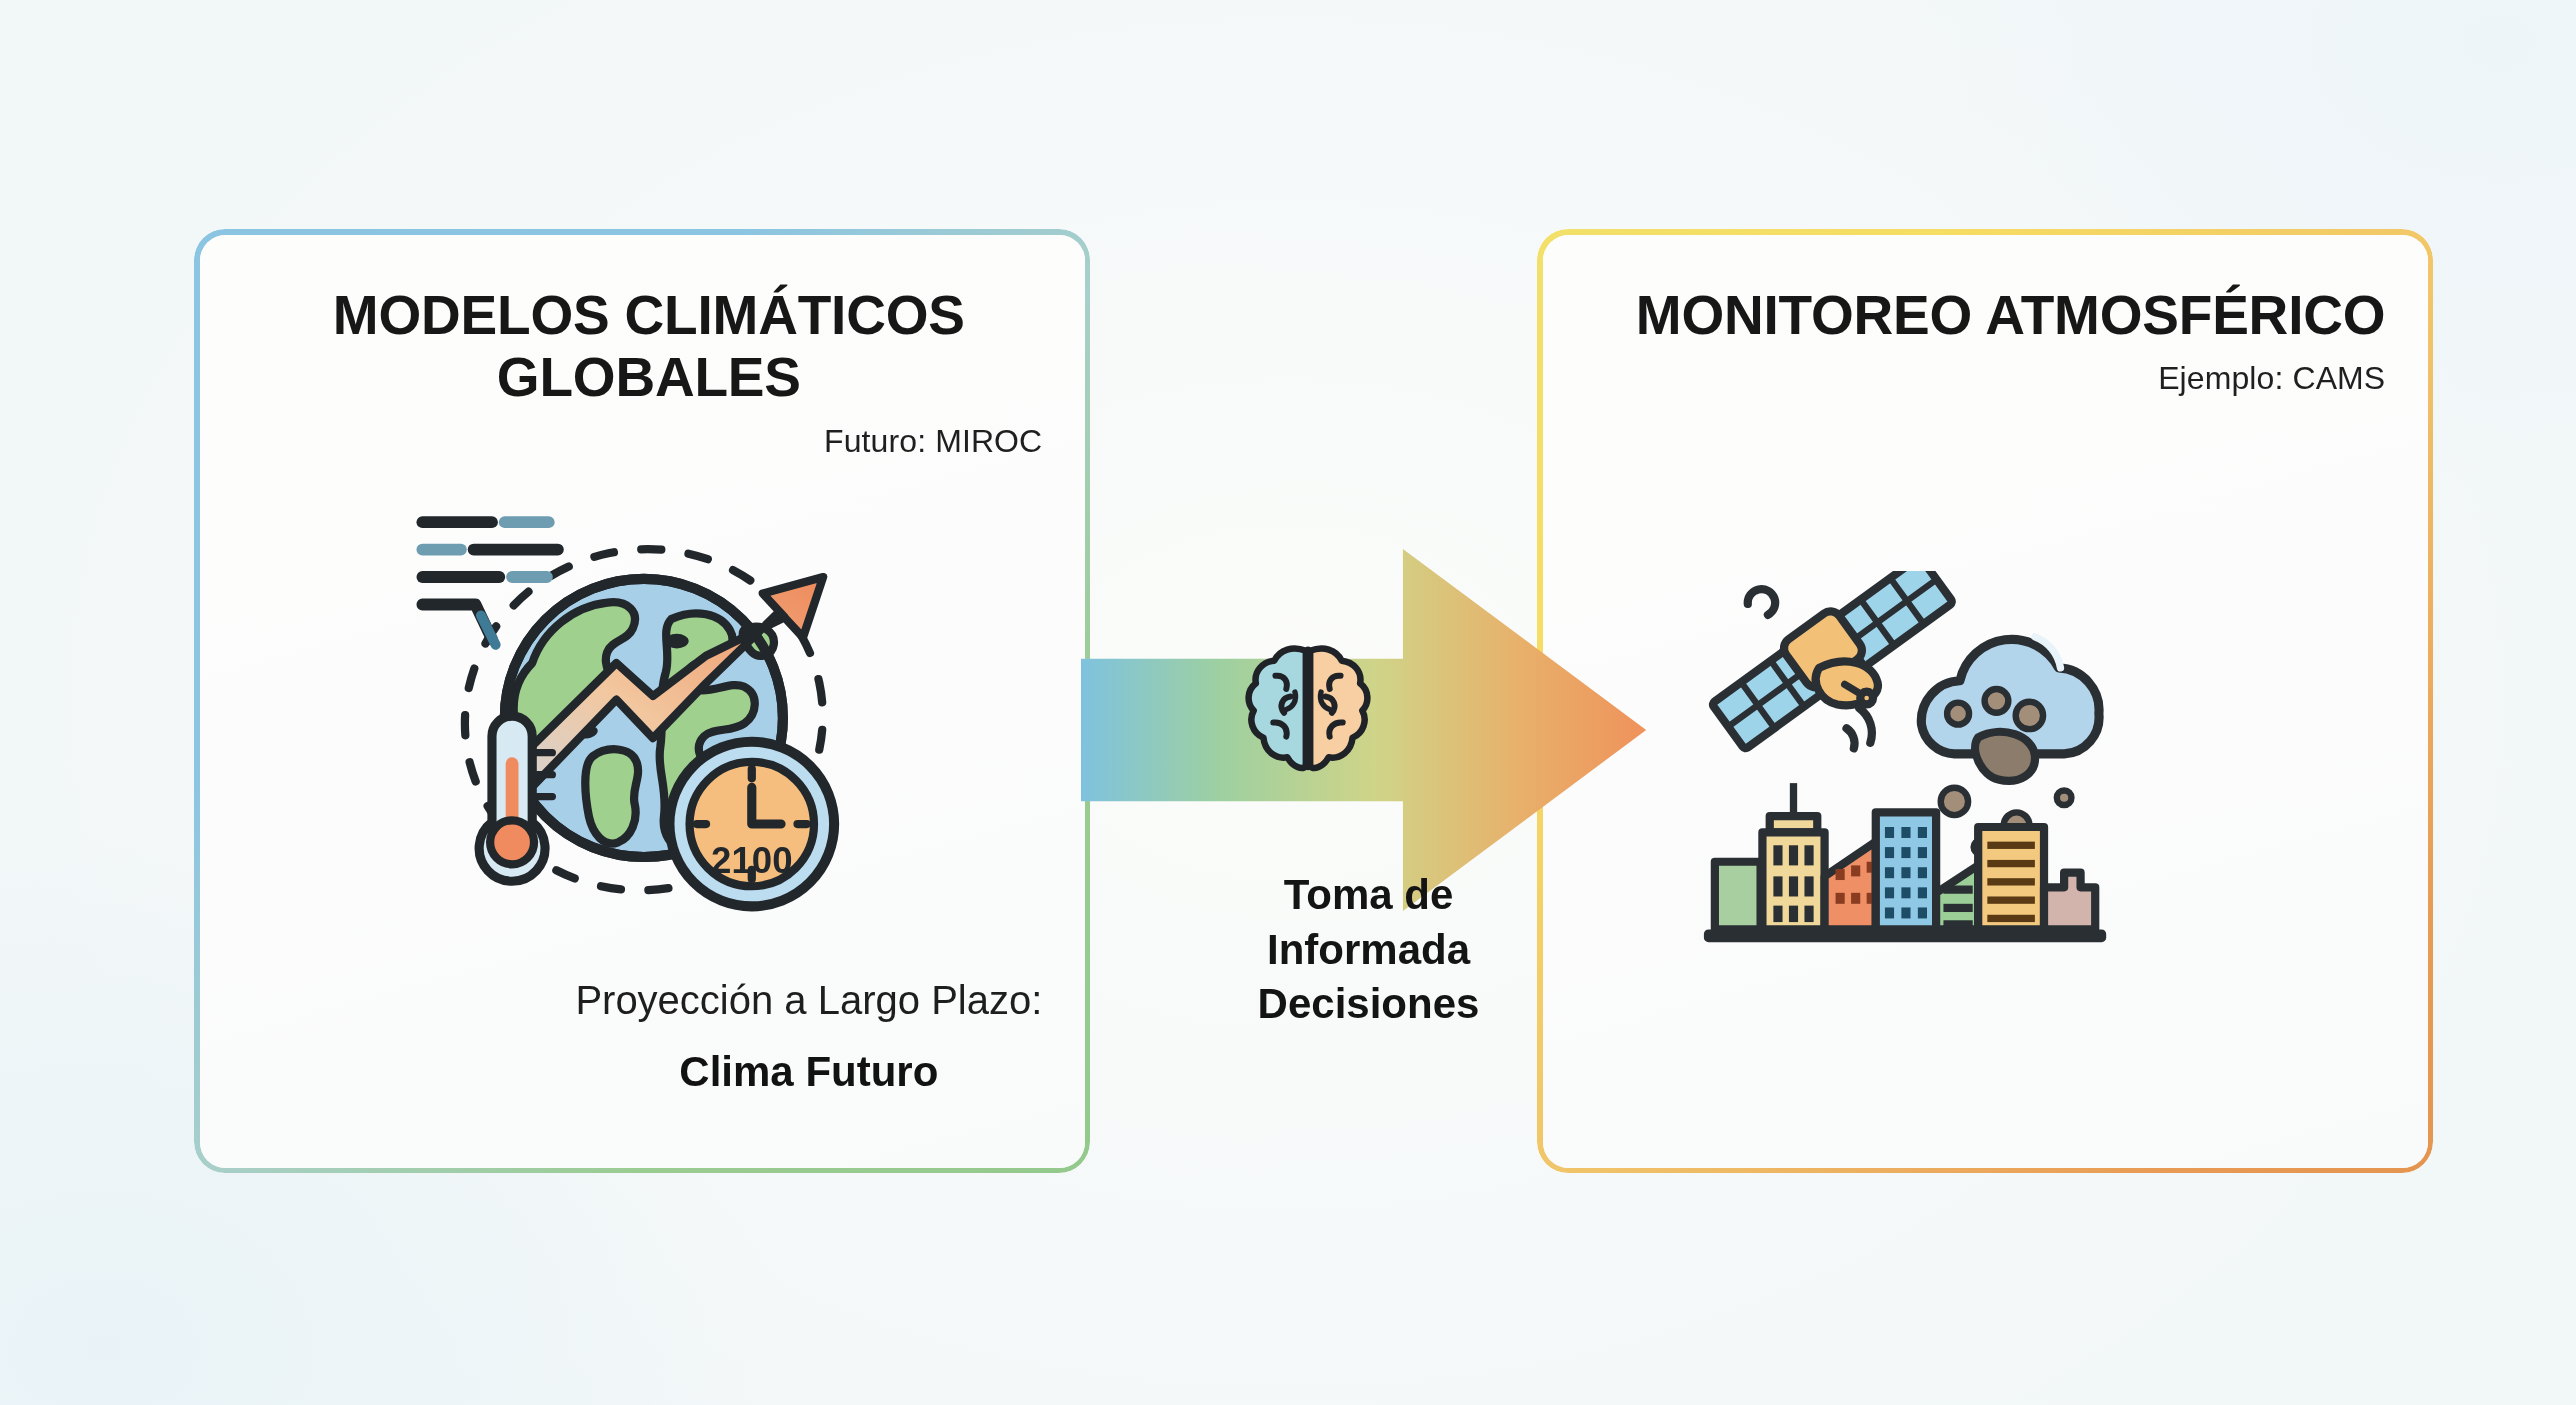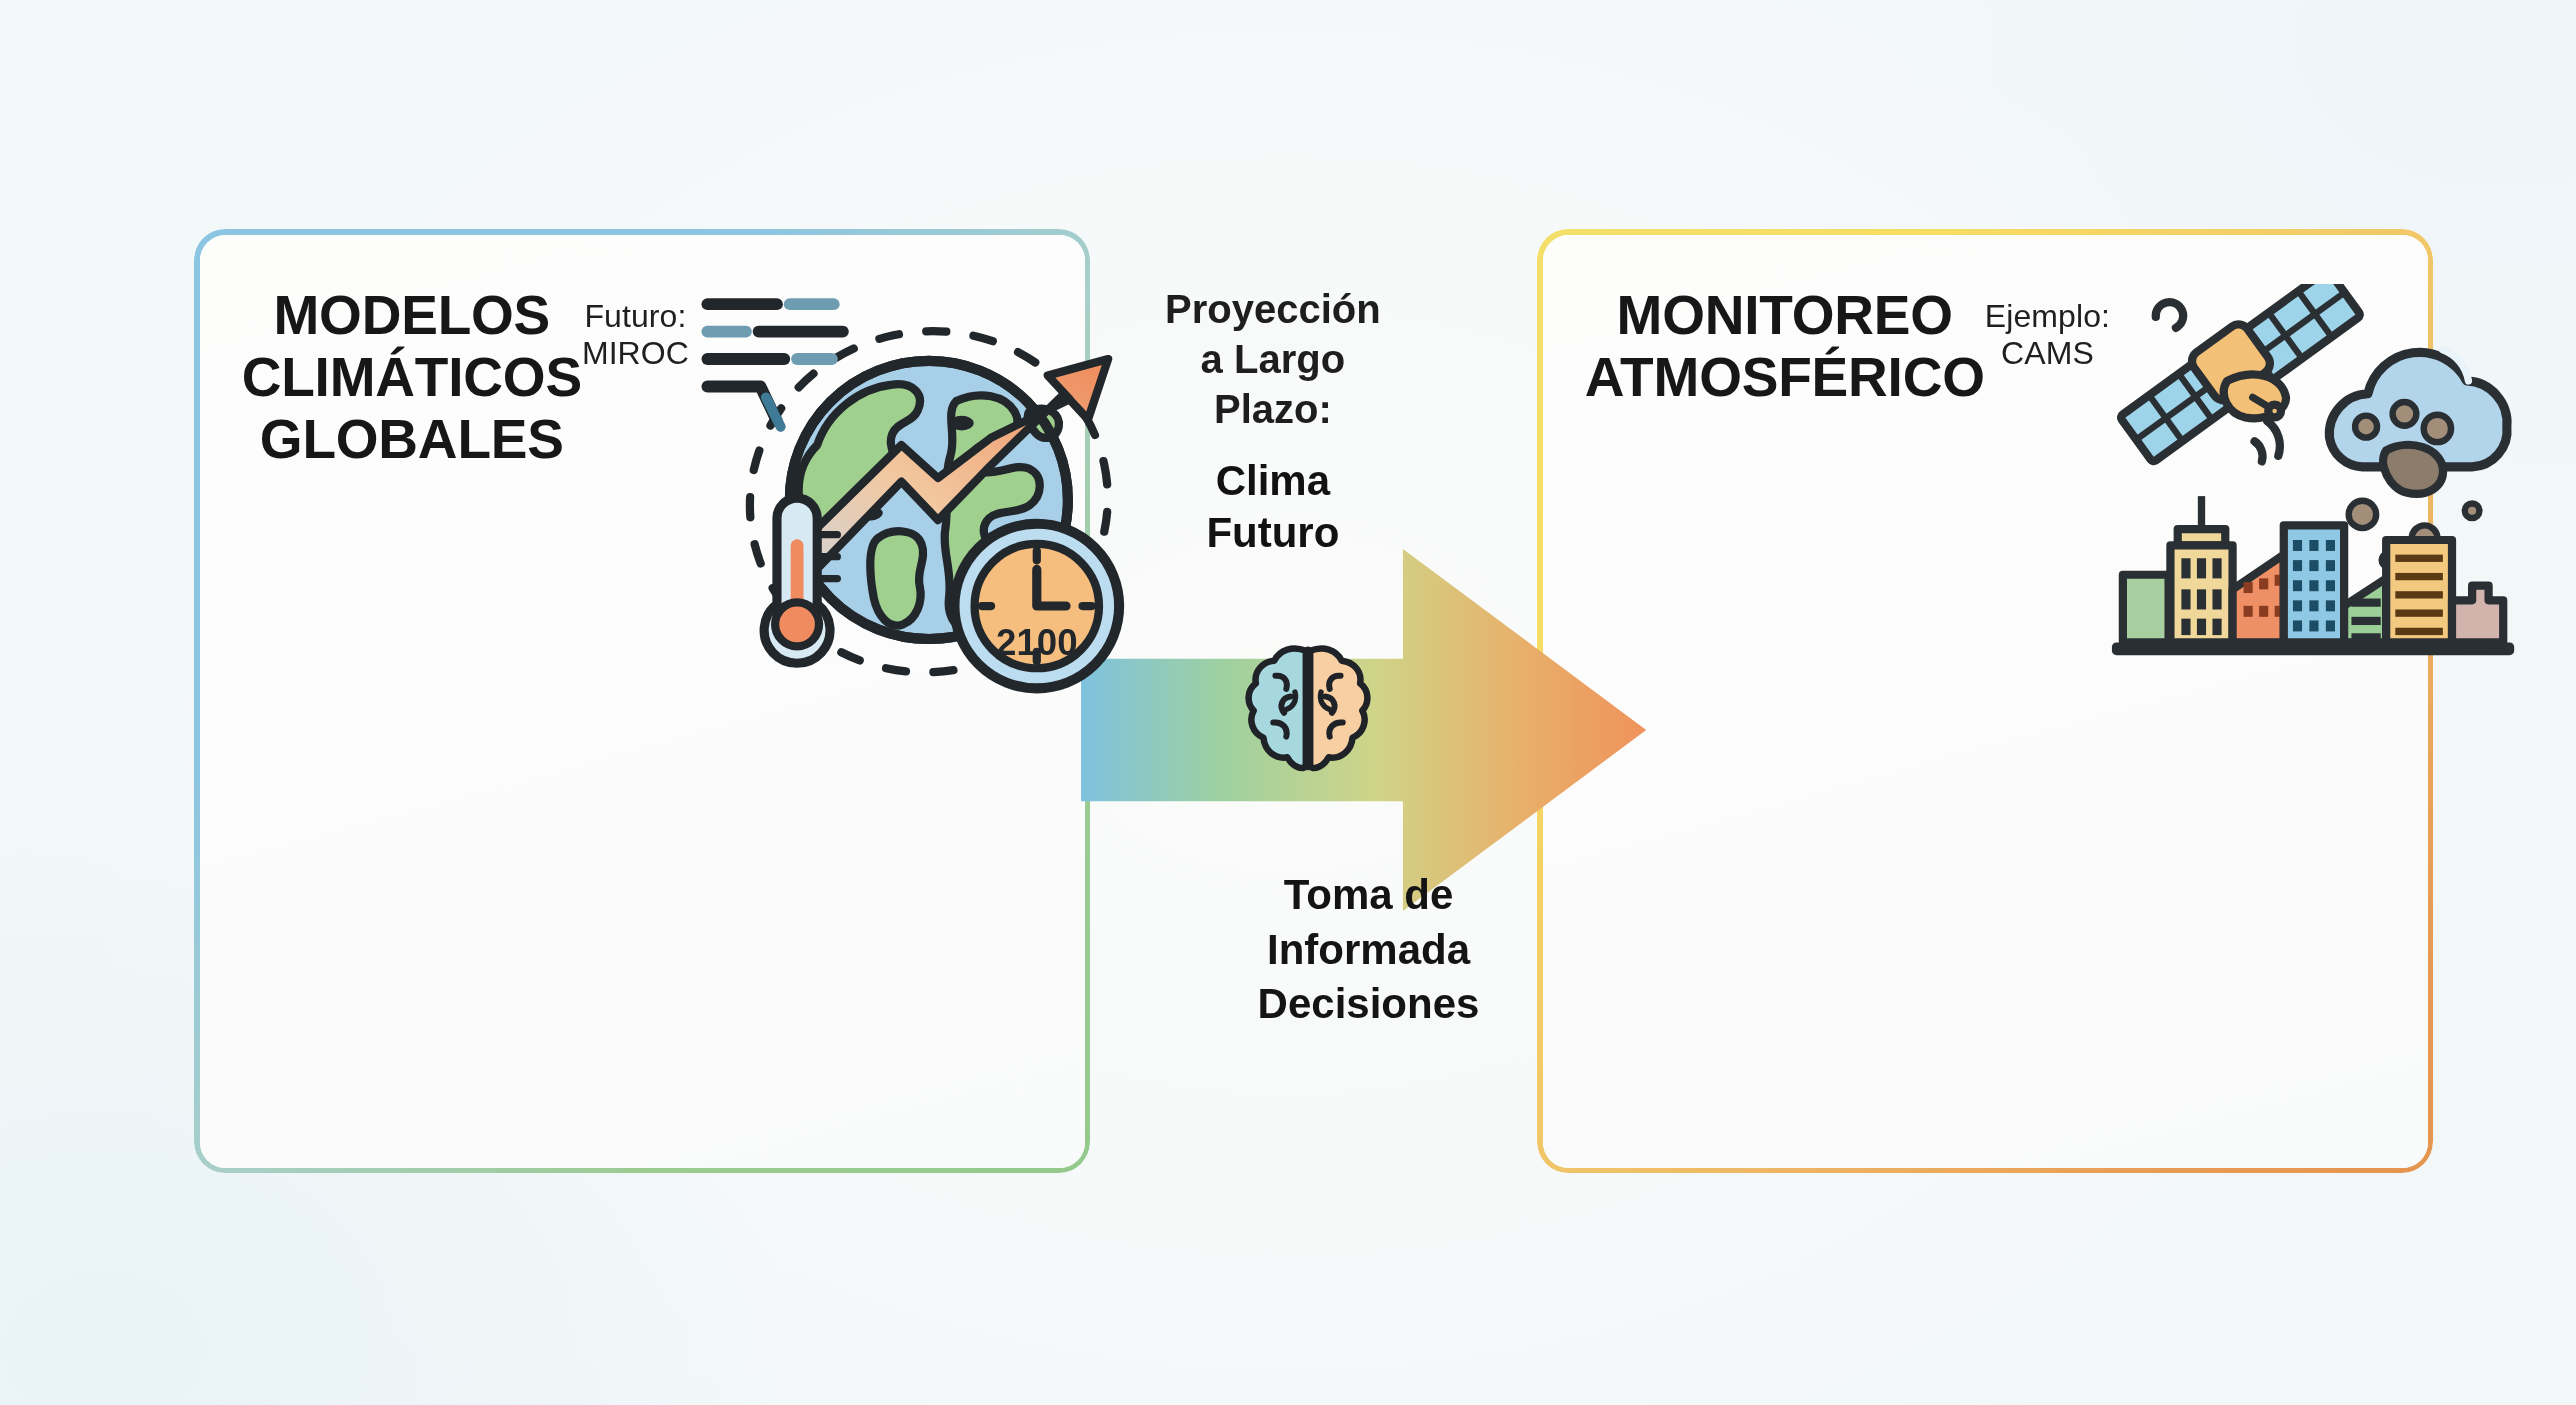--- a/index.html
+++ b/index.html
@@ -68,22 +68,22 @@
   #card-right::before {
     background: linear-gradient(135deg, #f2e06a 0%, #f6dd63 22%, #f0c269 55%, #e89b55 85%, #e49550 100%);
   }
 
   .card-content {
     position: relative;
     z-index: 2;
     width: 100%;
     height: 100%;
     display: flex;
-    flex-direction: row;
-    align-items: flex-start;
+    flex-direction: column;
+    align-items: flex-end;
     padding: 51px 44px 40px;
   }
 
   .card-title {
     font-size: 55px;
     font-weight: 700;
     color: #171717;
     text-align: center;
     line-height: 1.13;
     letter-spacing: -0.2px;
@@ -107,21 +107,21 @@
     width: 100%;
     min-height: 0;
   }
 
   .card-footer {
     text-align: center;
     padding-bottom: 31px;
   }
   .footer-line1 {
     font-size: 40px;
-    font-weight: 700;
+    font-weight: 400;
     color: #1e1e1e;
     line-height: 1.25;
   }
   .footer-line2 {
     font-size: 42px;
     font-weight: 700;
     color: #121212;
     line-height: 1.25;
     margin-top: 21px;
   }

